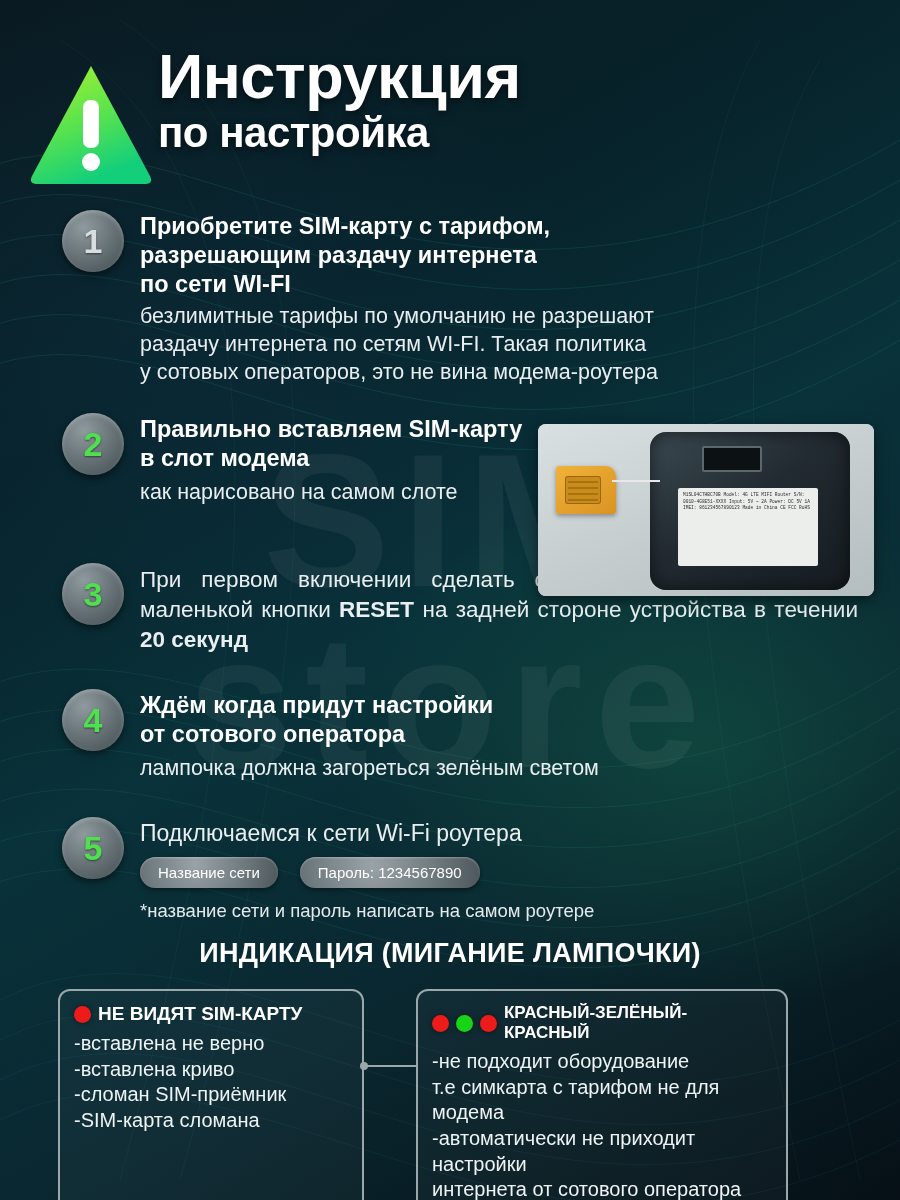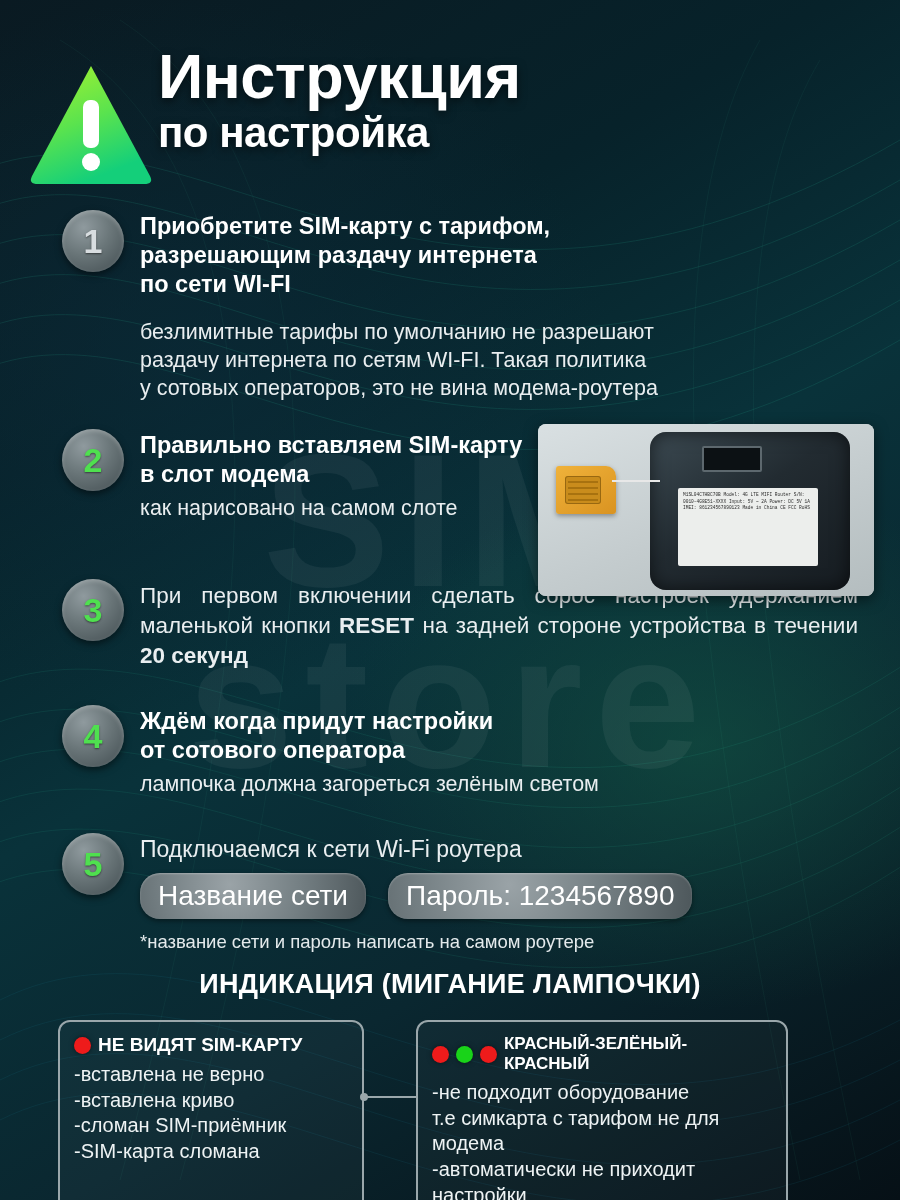--- a/index.html
+++ b/index.html
@@ -129,21 +129,21 @@
     position:absolute; left:74px; top:56px; width:48px; height:2px; background:#e8e8e8;
   }
 
   
   .chips { display: flex; gap: 22px; margin-top: 8px; }
   .chip {
     background: radial-gradient(circle at 40% 25%, #9aa3a7 0%, #747f83 50%, #4d575b 100%);
     border-radius: 20px;
     padding: 7px 18px;
     color: #ffffff;
-    font-size: 28px;
+    font-size: 15px;
     box-shadow: inset 0 1px 2px rgba(255,255,255,.28), 0 2px 5px rgba(0,0,0,.45);
     white-space: nowrap;
     text-align: center;
   }
   .note {
     margin-top: 12px; color: #e4eaec; font-size: 18.5px;
   }
 
   
   .indic-title {
@@ -257,21 +257,21 @@
     </div>
 
     <div class="steps">
 
       <div class="step">
         <div class="num grey">1</div>
         <div class="step-body">
           <div class="bold-line">Приобретите SIM-карту с тарифом,</div>
           <div class="bold-line">разрешающим раздачу интернета</div>
           <div class="bold-line">по сети WI-FI</div>
-          <div class="plain-line" style="margin-top:20px">безлимитные тарифы по умолчанию не разрешают</div>
+          <div class="plain-line" style="margin-top:4px">безлимитные тарифы по умолчанию не разрешают</div>
           <div class="plain-line">раздачу интернета по сетям WI-FI. Такая политика</div>
           <div class="plain-line">у сотовых операторов, это не вина модема-роутера</div>
         </div>
       </div>
 
       <div class="step" style="margin-top:26px">
         <div class="num">2</div>
         <div class="step-body w-narrow">
           <div class="bold-line">Правильно вставляем SIM-карту</div>
           <div class="bold-line">в слот модема</div>

